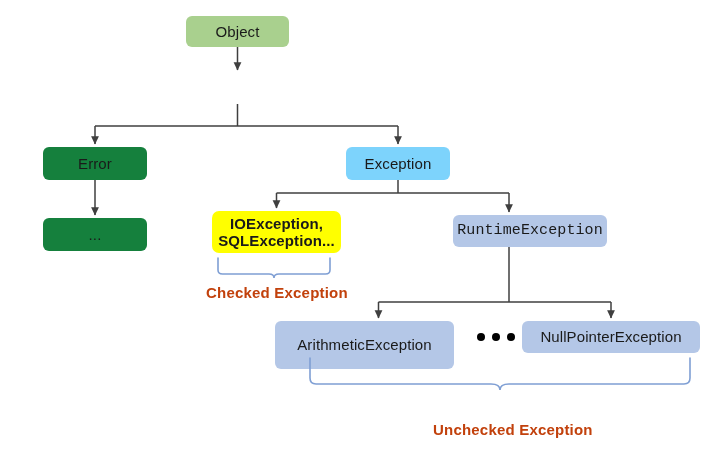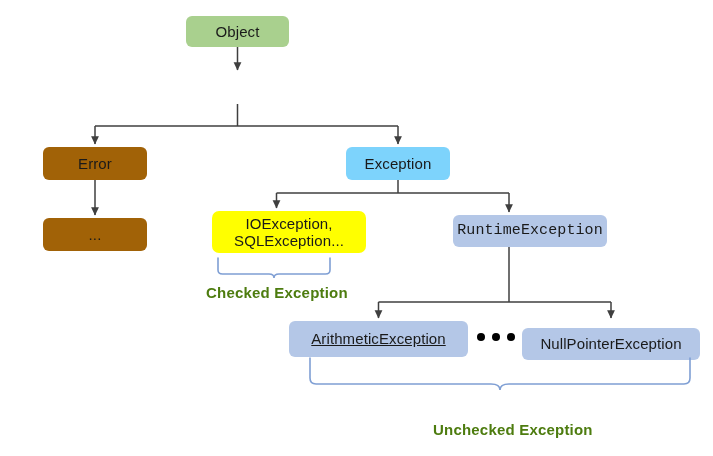--- a/index.html
+++ b/index.html
@@ -25,30 +25,30 @@
     align-items: center;
     justify-content: center;
     text-align: center;
     font-size: 15px;
     color: #1a1a1a;
     line-height: 1.15;
     letter-spacing: 0.1px;
     white-space: pre-line;
   }
   .node.green  { background: #a9d08e; }
-  .node.orange { background: #a16207; }
+  .node.orange { background: #15803d; }
   .node.gray   { background: #7dd3fc; }
   .node.blue   { background: #b4c7e7; }
   .node.yellow { background: #ffff00; border-radius: 7px; }
 
   .label {
     position: absolute;
     font-size: 15px;
     font-weight: bold;
-    color: #4d7c0f;
+    color: #c2410c;
     white-space: nowrap;
     letter-spacing: 0.2px;
   }
   .dots {
     position: absolute;
     display: flex;
     align-items: center;
     justify-content: space-between;
   }
   .dots i {
@@ -98,25 +98,25 @@
       <path d="M378.5,302 L611,302"></path>
       <path d="M378.5,302 L378.5,318" marker-end="url(#arrowhead)"></path>
       <path d="M611,302 L611,318" marker-end="url(#arrowhead)"></path>
     </g>
   </svg>
 
   <div class="node green" style="left:186px; top:16px;  width:103px; height:31px;">Object</div>
   <div class="node orange" style="left:43px;  top:147px; width:104px; height:33px;">Error</div>
   <div class="node orange" style="left:43px;  top:218px; width:104px; height:33px;">...</div>
   <div class="node gray" style="left:346px; top:147px; width:104px; height:33px;">Exception</div>
-  <div class="node yellow" style="left:212px; top:211px; width:154px; height:42px;">IOException,
+  <div class="node yellow" style="left:212px; top:211px; width:129px; height:42px;font-weight:bold;">IOException,
 SQLException...</div>
   <div class="node blue" style="left:453px; top:215px; width:154px; height:32px;font-family:Liberation Mono, monospace;">RuntimeException</div>
-  <div class="node blue" style="left:289px; top:321px; width:179px; height:36px;text-decoration:underline;">ArithmeticException</div>
-  <div class="node blue" style="left:522px; top:328px; width:178px; height:32px;text-align:right;">NullPointerException</div>
+  <div class="node blue" style="left:275px; top:321px; width:179px; height:48px;">ArithmeticException</div>
+  <div class="node blue" style="left:522px; top:321px; width:178px; height:32px;text-align:right;">NullPointerException</div>
 
   <div class="dots" style="left:477px; top:333px; width:38px; height:8px;">
     <i></i>
       <i></i>
       <i></i>
   </div>
 
   <svg class="braces" viewBox="0 0 713 456">
     <g fill="none" stroke="#7f9fd4" stroke-width="1.6" stroke-linecap="round">
       <path d="M218,258 L218,270 Q218,274 222.5,274 L269,274 Q274,274 274,278 Q274,274 279,274 L325.5,274 Q330,274 330,270 L330,258"></path>

